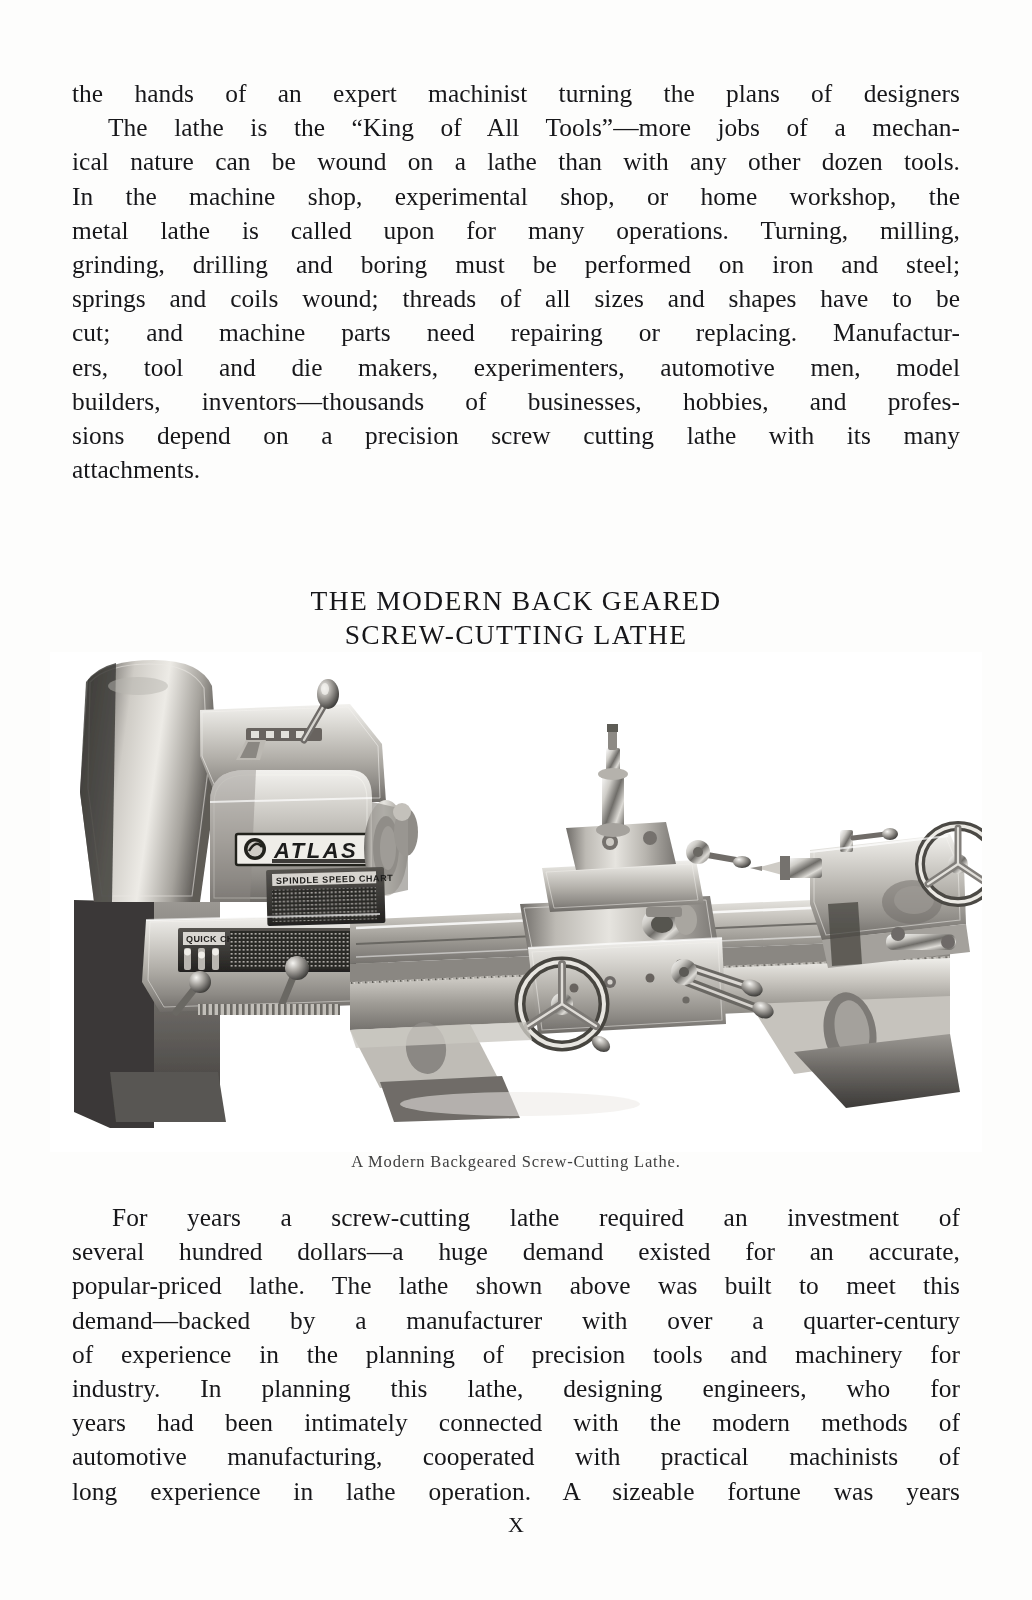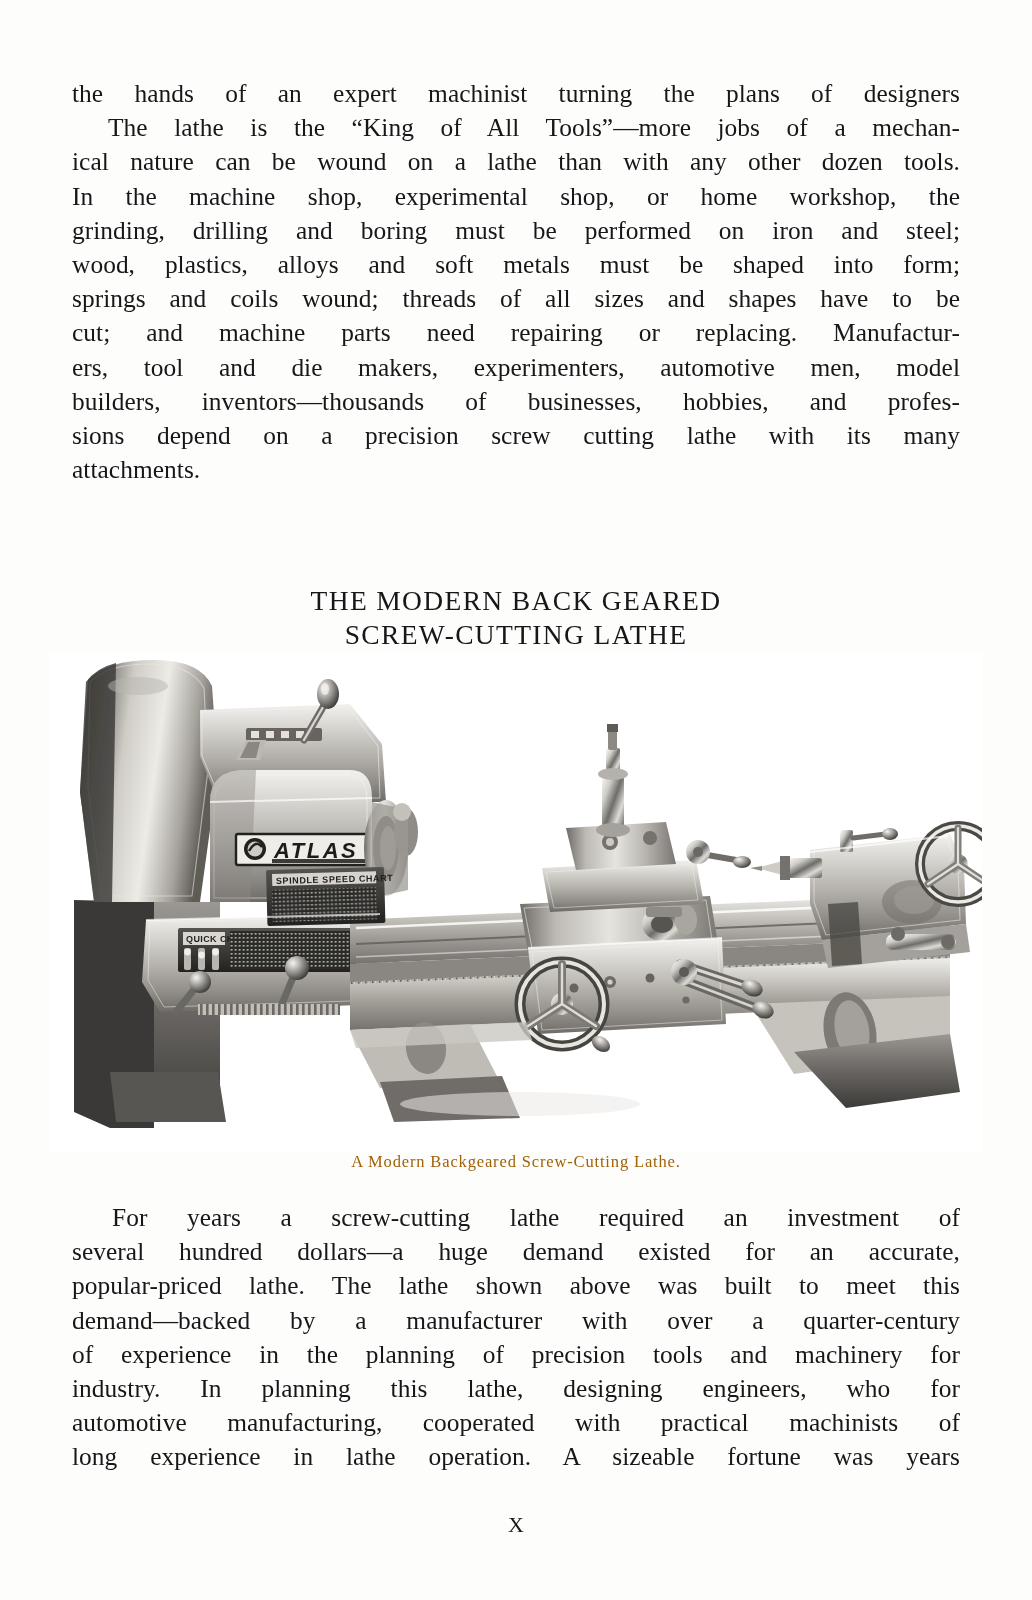--- a/index.html
+++ b/index.html
@@ -76,21 +76,21 @@
   }
   .caption {
     position: absolute;
     left: -22px;
     top: 1152px;
     width: 932px;
     text-align: center;
     font-family: "Liberation Serif", "DejaVu Serif", serif;
     font-size: 16.5px;
     letter-spacing: 0.85px;
-    color: #a16207;
+    color: #404040;
   }
 
   
   #bottom-block { position: absolute; top: 1200px; left: 0; width: 888px; }
 
   
   .folio {
     position: absolute;
     left: 0;
     top: 1512px;
@@ -123,22 +123,22 @@
     <div id="top-block">
 
       <p class="para">
         <span class="jline">the hands of an expert machinist turning the plans of designers</span>
       </p>
 
       <p class="para">
         <span class="jline" style="text-indent:36px">The lathe is the “King of All Tools”—more jobs of a mechan-</span>
         <span class="jline">ical nature can be wound on a lathe than with any other dozen tools.</span>
         <span class="jline">In the machine shop, experimental shop, or home workshop, the</span>
+        <span class="jline">metal lathe is called upon for many operations.  Turning, milling,</span>
         <span class="jline">grinding, drilling and boring must be performed on iron and steel;</span>
-        <span class="jline">wood, plastics, alloys and soft metals must be shaped into form;</span>
         <span class="jline">springs and coils wound; threads of all sizes and shapes have to be</span>
         <span class="jline">cut; and machine parts need repairing or replacing.  Manufactur-</span>
         <span class="jline">ers, tool and die makers, experimenters, automotive men, model</span>
         <span class="jline">builders, inventors—thousands of businesses, hobbies, and profes-</span>
         <span class="jline">sions depend on a precision screw cutting lathe with its many</span>
         <span class="jline-last">attachments.</span>
       </p>
     </div>
 
     <div class="heading">
@@ -466,20 +466,21 @@
     <div class="caption">A Modern Backgeared Screw-Cutting Lathe.</div>
 
     <div id="bottom-block">
       <p class="para">
         <span class="jline" style="text-indent:40px">For years a screw-cutting lathe required an investment of</span>
         <span class="jline">several hundred dollars—a huge demand existed for an accurate,</span>
         <span class="jline">popular-priced lathe.  The lathe shown above was built to meet this</span>
         <span class="jline">demand—backed by a manufacturer with over a quarter-century</span>
         <span class="jline">of experience in the planning of precision tools and machinery for</span>
         <span class="jline">industry.  In planning this lathe, designing engineers, who for</span>
+        <span class="jline">years had been intimately connected with the modern methods of</span>
         <span class="jline">automotive manufacturing, cooperated with practical machinists of</span>
         <span class="jline">long experience in lathe operation.  A sizeable fortune was years</span>
       </p>
     </div>
 
     <div class="folio">X</div>
 
   </div>
 </div>
 

